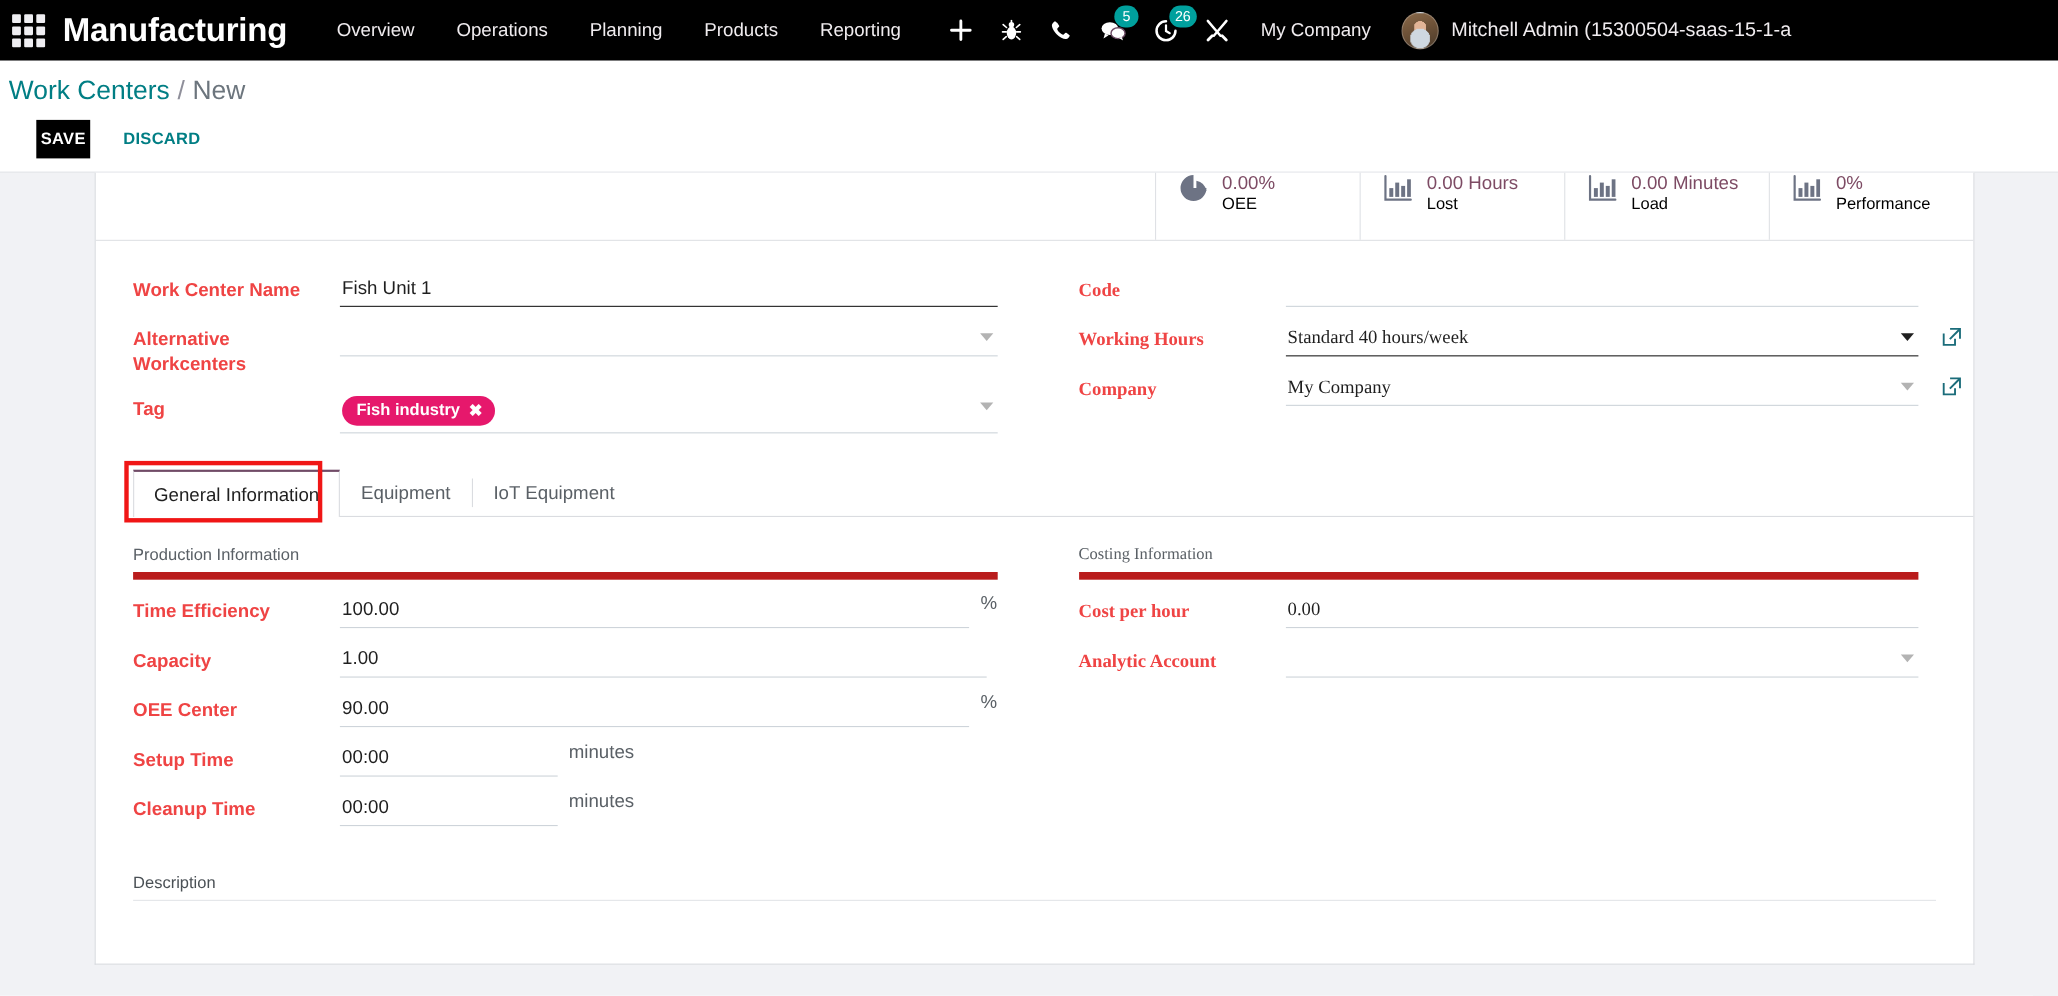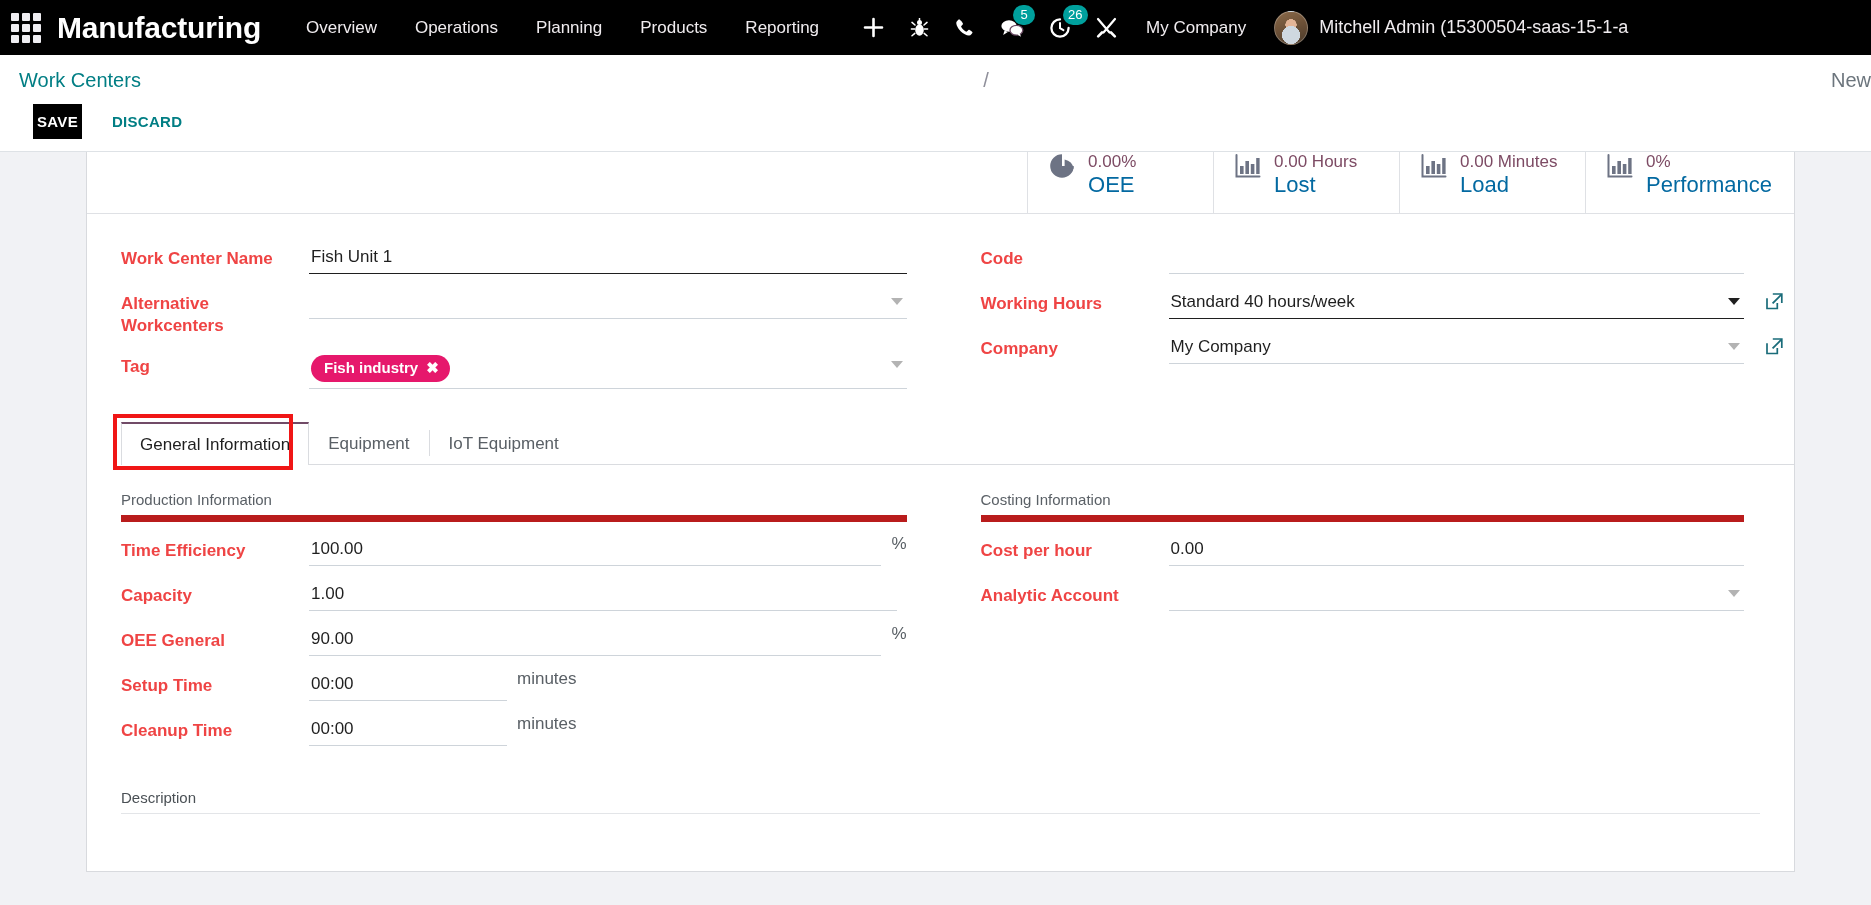--- a/index.html
+++ b/index.html
@@ -77,22 +77,22 @@
   .user-name {
     font-size: 18px; color: #f0ecef; white-space: nowrap;
   }
 
   
   .cp {
     background: #fff; border-bottom: 1px solid #dee2e6;
     padding: 14px 0 12px 0;
   }
   .breadcrumb {
-    font-size: 20px; padding-left: 19px; margin-bottom: 12px;
-    display: flex; align-items: baseline; justify-content: space-between;
+    font-size: 24px; padding-left: 8px; margin-bottom: 12px;
+    display: flex; align-items: baseline;
   }
   .bc-root { color: #017e84; cursor: pointer; }
   .bc-sep { color: #8f8f9a; margin: 0 7px; }
   .bc-cur { color: #6c757d; }
   .cp-buttons { display: flex; align-items: center; padding-left: 17px; }
   .btn-save {
     background: #000000; color: #fff;
     font-size: 15px; font-weight: bold; letter-spacing: .3px;
     padding: 9px 4px; border: none; cursor: pointer;
     font-family: inherit;
@@ -123,28 +123,28 @@
   }
   .stat-btn {
     display: flex; align-items: flex-start;
     padding: 0 22px 0 20px;
     border-left: 1px solid #dfe1e5;
     cursor: pointer; min-width: 186px;
   }
   .stat-ico { margin-right: 12px; flex-shrink: 0; }
   .stat-txt { line-height: 1.18; }
   .stat-val { font-size: 17px; color: #7d4b64; white-space: nowrap; }
-  .stat-lbl { font-size: 22px; color: #0369a1; white-space: nowrap; }
+  .stat-lbl { font-size: 15px; color: #000000; white-space: nowrap; }
 
   
   .form-grid {
     display: flex; padding: 28px 34px 6px 34px;
   }
   .col { width: 50%; padding-right: 34px; }
-  .col.right { padding-left: 40px; padding-right: 16px; }
+  .col.right { padding-left: 40px; padding-right: 16px; font-family: Liberation Serif, serif; }
 
   .f-row { display: flex; align-items: flex-start; margin-bottom: 13px; }
   .f-lbl {
     font-size: 17px; color: #ef4444; font-weight: bold;
     padding-top: 6px; width: 188px; flex-shrink: 0; line-height: 1.28;
   }
   .f-lbl.thin { font-weight: bold; }
   .f-val { flex: 1; min-width: 0; position: relative; }
   .f-input {
     font-size: 17px; color: #1f1f1f;
@@ -460,21 +460,21 @@
 
         <div class="f-row">
           <div class="f-lbl">Capacity</div>
           <div class="f-val" style="display:flex;">
             <div class="f-input" style="flex:1;">1.00</div>
             <span class="suffix"></span>
           </div>
         </div>
 
         <div class="f-row">
-          <div class="f-lbl">OEE General</div>
+          <div class="f-lbl">OEE Center</div>
           <div class="f-val" style="display:flex;">
             <div class="f-input" style="flex:1;">90.00</div>
             <span class="suffix">%</span>
           </div>
         </div>
 
         <div class="f-row">
           <div class="f-lbl">Setup Time</div>
           <div class="f-val" style="display:flex;">
             <div class="f-input" style="width:198px;flex:none;">00:00</div>

